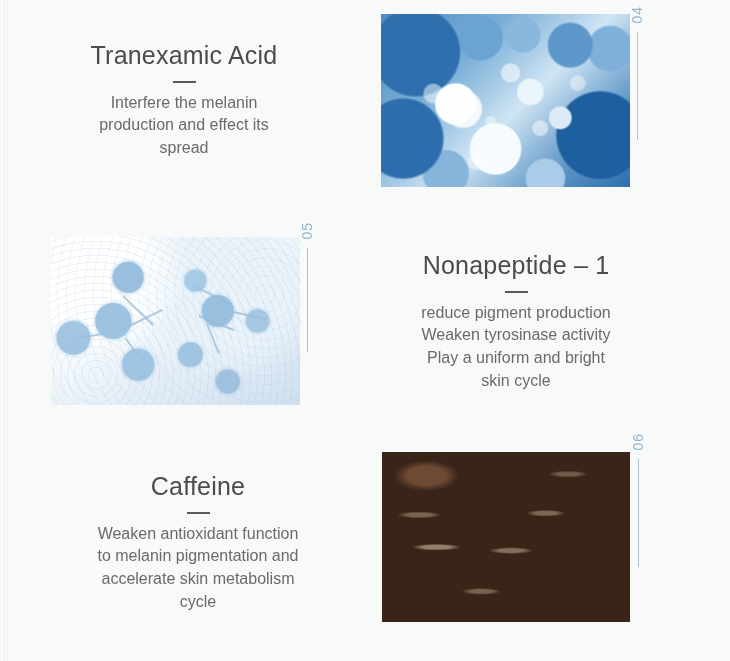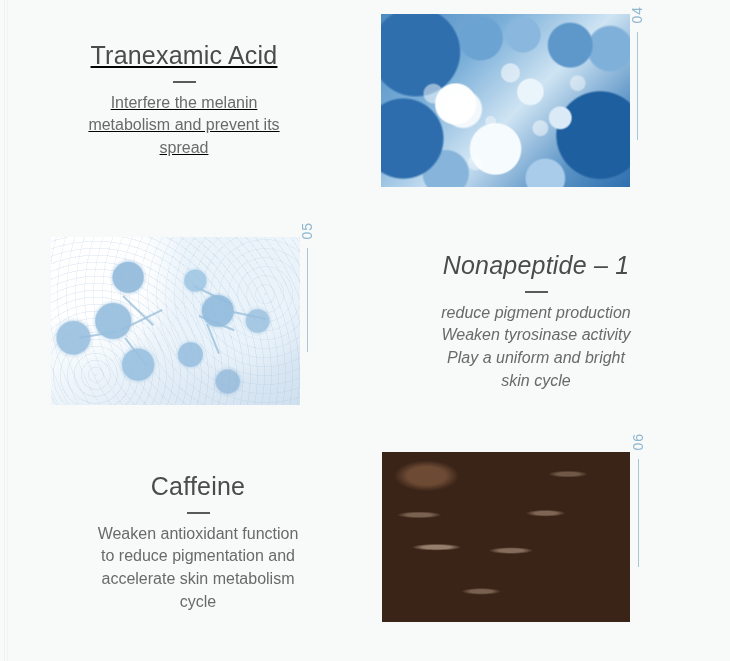--- a/index.html
+++ b/index.html
@@ -196,26 +196,26 @@
   }
 </style>
 </head>
 <body>
 
 <div class="page-edge-rule"></div>
 <div class="page-edge-rule second"></div>
 
 <div class="panel">
 
-  <div class="text-block" style="left:34px; top:42px; width:300px;text-decoration:underline;">
+  <div class="text-block" style="left:34px; top:42px; width:300px;">
     <h2 class="heading">Tranexamic Acid</h2>
     <div class="rule-dash"></div>
     <p class="body-copy">
       <span class="line">Interfere the melanin</span>
-      <span class="line">metabolism and prevent its</span>
+      <span class="line">production and effect its</span>
       <span class="line">spread</span>
     </p>
   </div>
 
   <div class="photo" style="left:381px; top:14px; width:249px; height:173px;">
     <div class="art art-bubbles"></div>
   </div>
 
   <div class="index-marker" style="left:630px; top:6px;">
     <span class="index-number">04</span>
@@ -237,41 +237,41 @@
       <i class="bond" style="left:182px; top:74px; width:34px; transform:rotate(12deg);"></i>
       <i class="bond" style="left:156px; top:86px; width:32px; transform:rotate(68deg);"></i>
     </div>
   </div>
 
   <div class="index-marker" style="left:300px; top:222px;">
     <span class="index-number">05</span>
     <span class="index-line" style="height:104px;"></span>
   </div>
 
-  <div class="text-block" style="left:390px; top:252px; width:292px;font-style:italic;">
+  <div class="text-block" style="left:370px; top:252px; width:292px;">
     <h2 class="heading">Nonapeptide – 1</h2>
     <div class="rule-dash"></div>
     <p class="body-copy">
       <span class="line">reduce pigment production</span>
       <span class="line">Weaken tyrosinase activity</span>
       <span class="line">Play a uniform and bright</span>
       <span class="line">skin cycle</span>
     </p>
   </div>
 
 </div>
 
 <div class="panel">
 
   <div class="text-block" style="left:48px; top:473px; width:300px;">
     <h2 class="heading">Caffeine</h2>
     <div class="rule-dash"></div>
     <p class="body-copy">
       <span class="line">Weaken antioxidant function</span>
-      <span class="line">to reduce pigmentation and</span>
+      <span class="line">to melanin pigmentation and</span>
       <span class="line">accelerate skin metabolism</span>
       <span class="line">cycle</span>
     </p>
   </div>
 
   <div class="photo" style="left:382px; top:452px; width:248px; height:170px;">
     <div class="art art-coffee"></div>
   </div>
 
   <div class="index-marker" style="left:631px; top:433px;">

